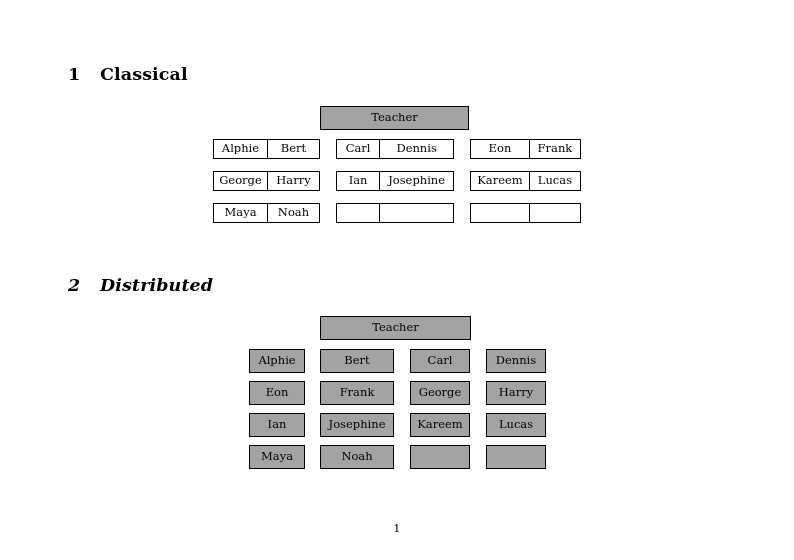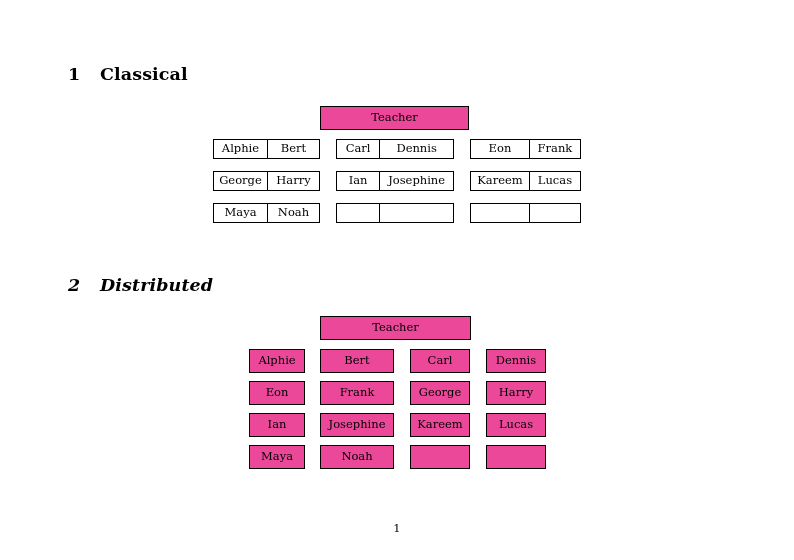--- a/index.html
+++ b/index.html
@@ -32,21 +32,21 @@
   .heading .num {
     display: inline-block;
     width: 32px;
   }
 
   
   .box {
     position: absolute;
     box-sizing: border-box;
     border: 1px solid #000000;
-    background: #ec4899;
+    background: #a3a3a3;
     height: 24px;
     display: flex;
     align-items: center;
     justify-content: center;
     font-size: 11.5px;
     line-height: 1;
     white-space: nowrap;
     overflow: hidden;
   }
 

